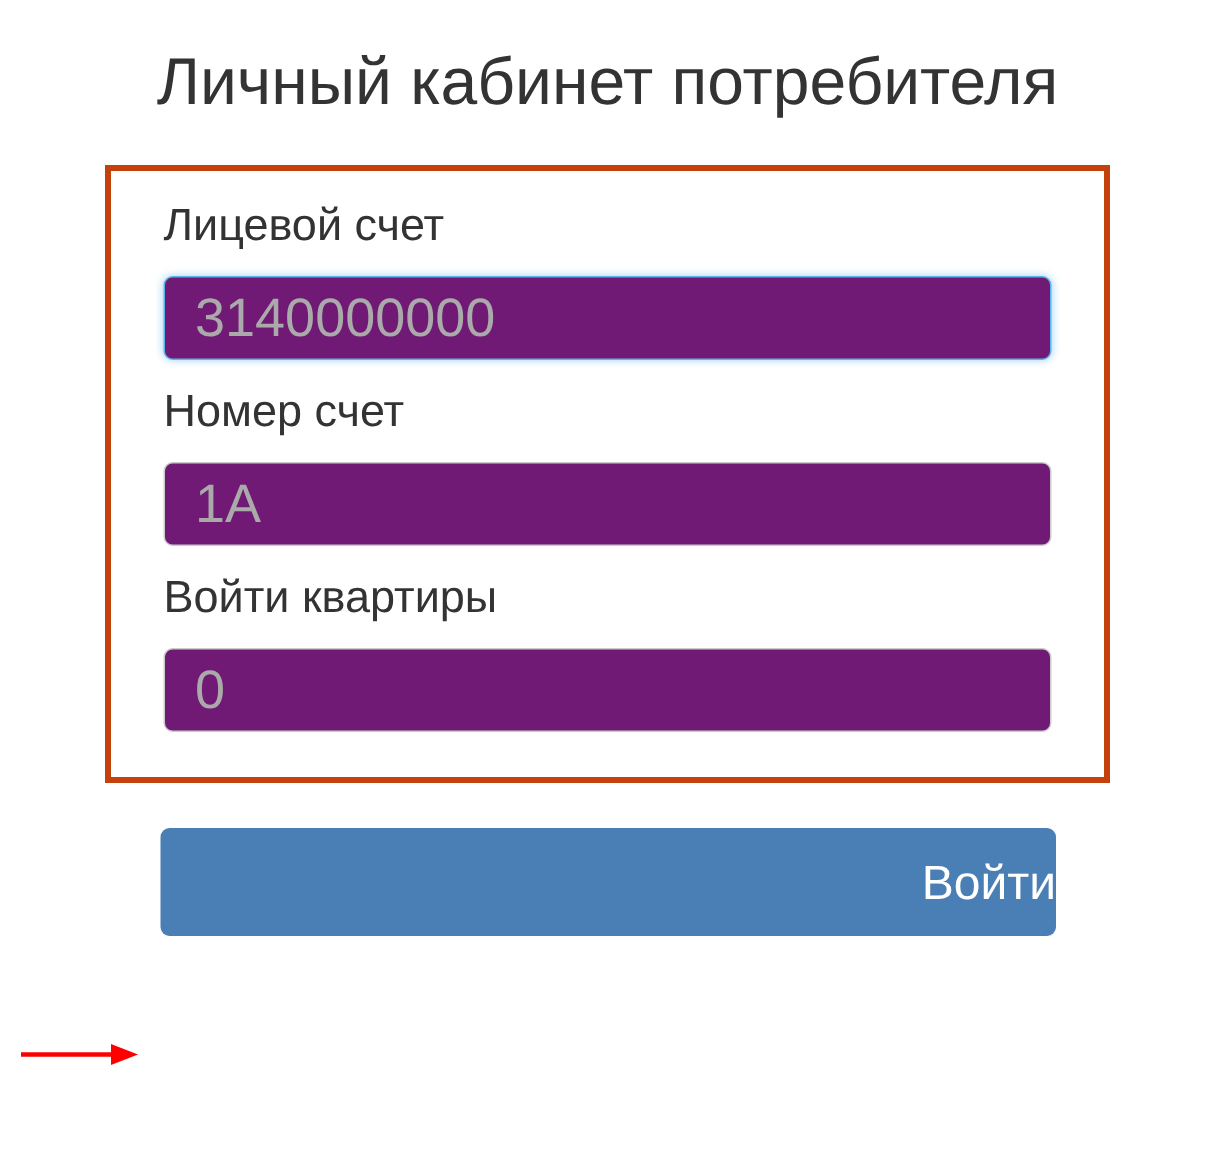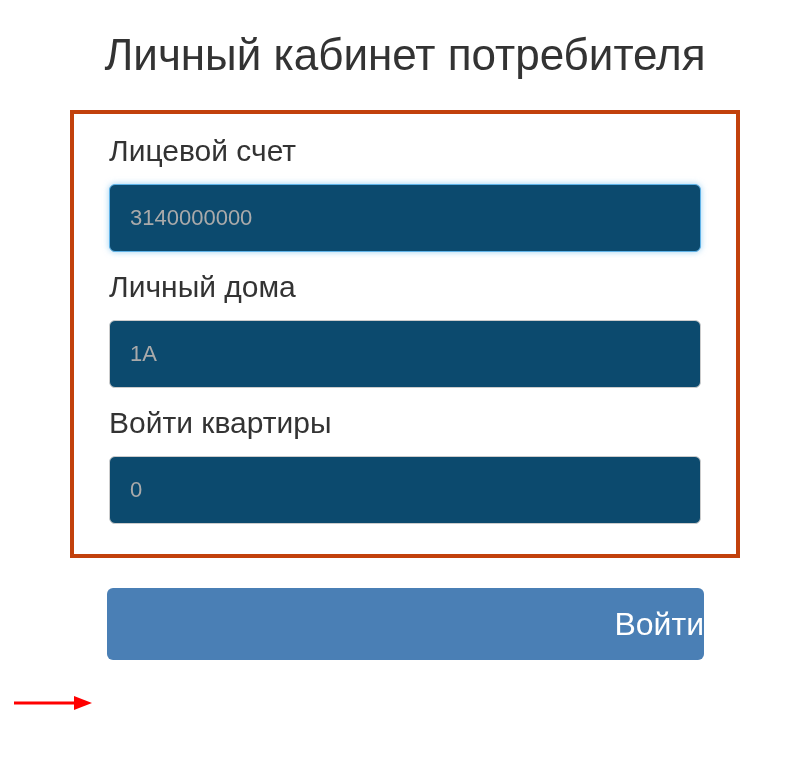--- a/index.html
+++ b/index.html
@@ -37,29 +37,29 @@
     }
     .field-label {
       font-size: 30px;
       color: #333333;
       font-weight: 400;
       display: block;
       margin-bottom: 16px;
     }
     .text-input {
       width: 100%;
-      height: 68px;
-      font-size: 22px;
+      height: 56px;
+      font-size: 36px;
       padding: 0 20px;
       border: 1px solid #cccccc;
       border-radius: 6px;
       color: #aaaaaa;
       font-family: Arial, Helvetica, sans-serif;
       outline: none;
-      background: #0c4a6e;
+      background: #701a75;
     }
     .text-input::placeholder {
       color: #aaaaaa;
     }
     .text-input.focused {
       border: 1px solid #5fb3e8;
       box-shadow: 0 0 6px rgba(95,179,232,0.6);
     }
     .login-button {
       display: block;
@@ -87,21 +87,21 @@
 <div class="container">
   <h1 class="page-title">Личный кабинет потребителя</h1>
 
   <div class="form-box">
     <div class="field-group">
       <label class="field-label">Лицевой счет</label>
       <input type="text" class="text-input focused" placeholder="3140000000" style="">
     </div>
 
     <div class="field-group">
-      <label class="field-label">Личный дома</label>
+      <label class="field-label">Номер счет</label>
       <input type="text" class="text-input" placeholder="1А" style="">
     </div>
 
     <div class="field-group">
       <label class="field-label">Войти квартиры</label>
       <input type="text" class="text-input" placeholder="0" style="">
     </div>
   </div>
 
   <button class="login-button">Войти</button>

